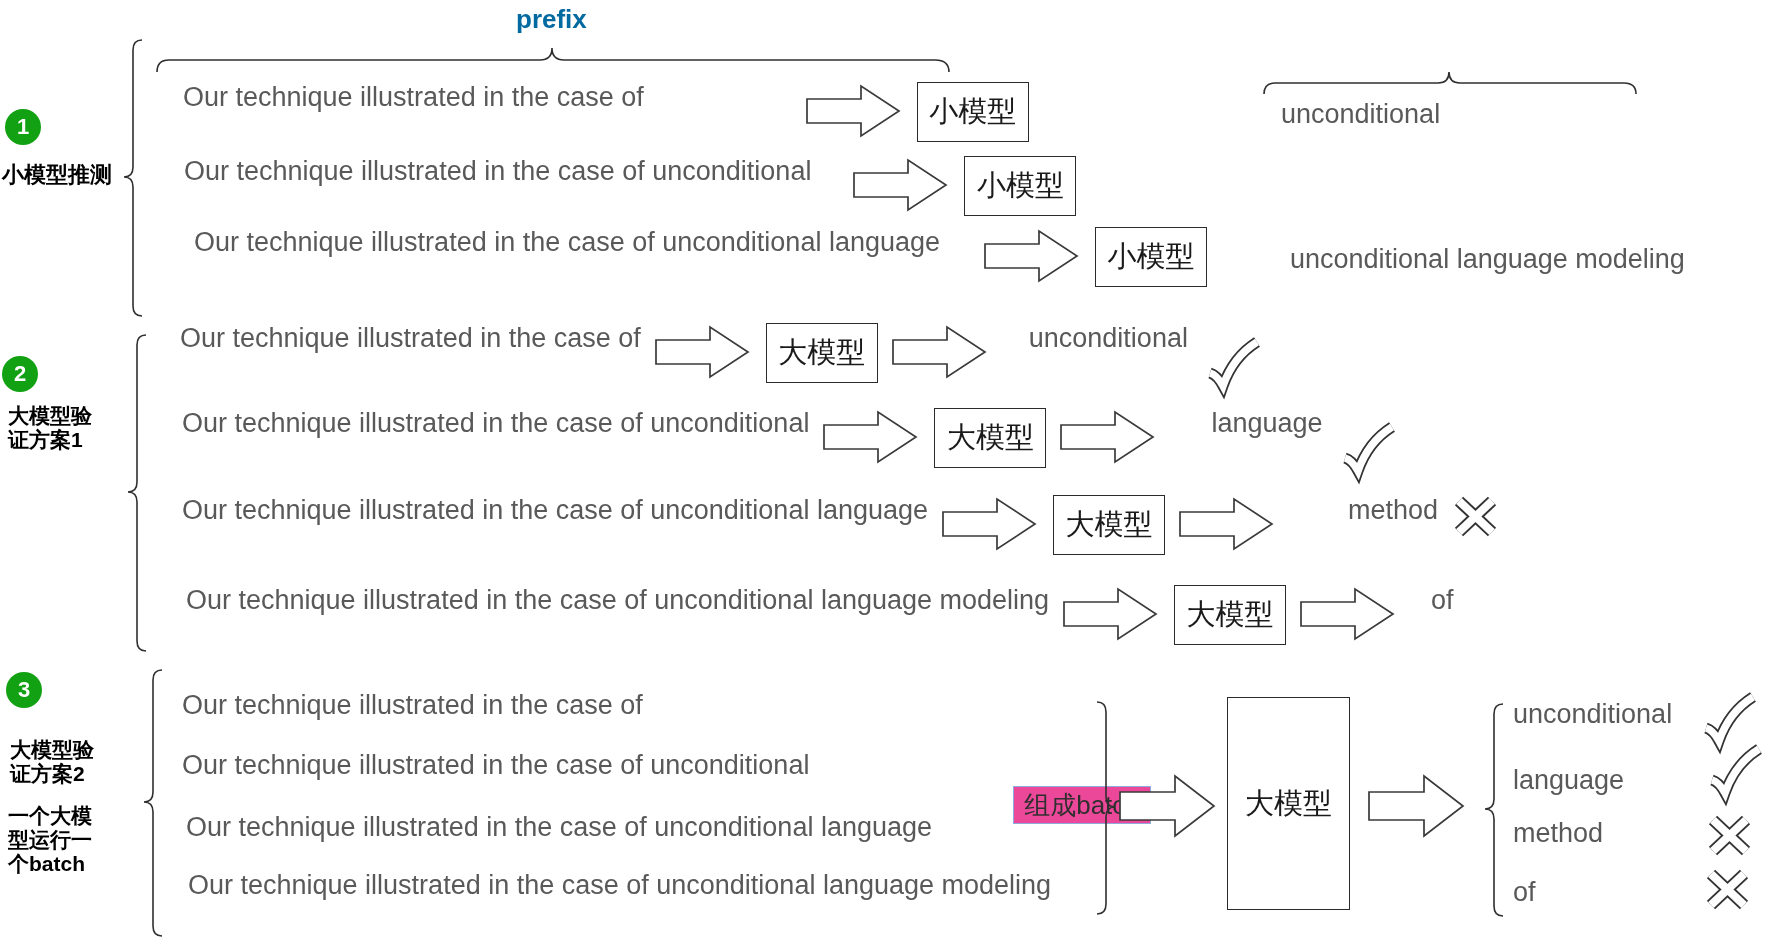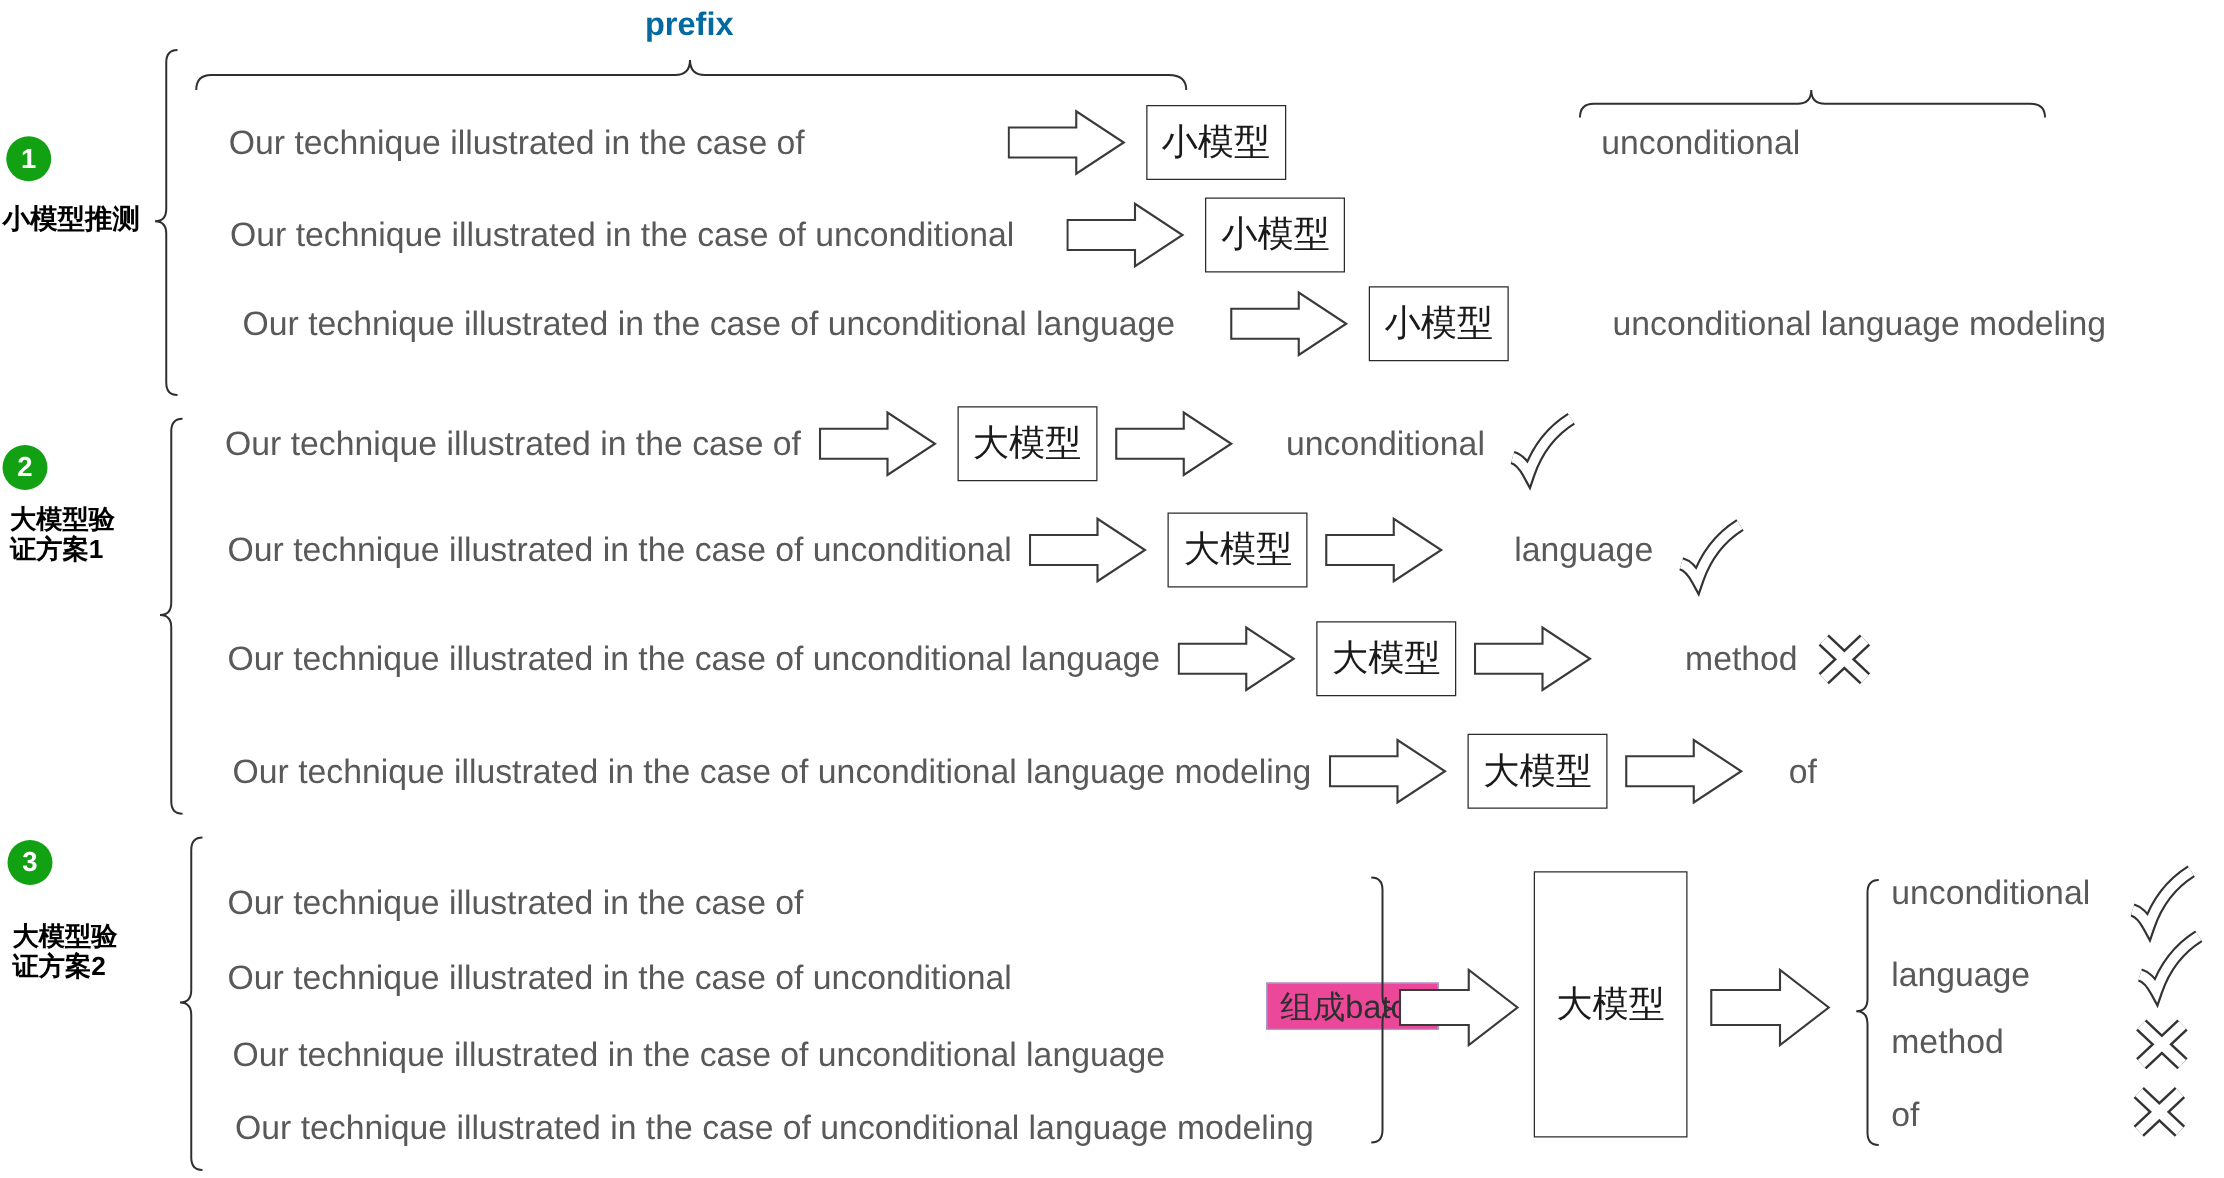--- a/index.html
+++ b/index.html
@@ -2,21 +2,21 @@
 <html><head>
 <meta charset="utf-8">
 <style>
   html,body{margin:0;padding:0;background:#fff;}
   .canvas{
     position:relative;width:1779px;height:942px;background:#ffffff;overflow:hidden;
     font-family:"Liberation Sans","DejaVu Sans",sans-serif;
   }
   .abs{position:absolute;}
   .row{
-    position:absolute;display:flex;align-items:center;height:64px;gap:14px;white-space:nowrap;
+    position:absolute;display:flex;align-items:flex-start;height:64px;gap:14px;white-space:nowrap;
   }
   .ptext{font-size:27px;color:#595959;}
   .otext{font-size:27px;color:#595959;}
   .out{
     position:absolute;height:64px;line-height:64px;font-size:27px;color:#595959;white-space:nowrap;
   }
   .mbox{
     display:flex;align-items:center;justify-content:center;
     width:110px;height:58px;border:1.8px solid #2b2b2b;background:#fff;
     font-size:29px;color:#1a1a1a;flex:none;
@@ -156,20 +156,21 @@
     <svg class="arrow" width="97" height="58" viewBox="0 0 97 58">
       <polygon points="1,17 55,17 55,4 93,29 55,54 55,41 1,41" fill="#fff" stroke="#3a3a3a" stroke-width="1.7"></polygon>
     </svg>
     <span class="otext" style="margin-left:20px">of</span>
   </div>
 
   <div class="circle" style="left:6px;top:672px;background:#12a112;">
     <span>3</span>
   </div>
   <div class="stitle" style="left:10px;top:738px;width:94px;">大模型验证方案2</div>
+  <div class="stitle" style="left:8px;top:804px;width:96px;">一个大模型运行一个batch</div>
   <svg class="abs" style="left:142px;top:668px" width="22" height="270" viewBox="0 0 22 270">
     <path d="M20,2 Q11,2 11,12 L11,124 Q11,134 2,134 Q11,134 11,144 L11,258 Q11,268 20,268" fill="none" stroke="#2f2f2f" stroke-width="1.6"></path>
   </svg>
 
   <div class="row" style="left:182px;top:690px;">
     <span class="ptext">Our technique illustrated in the case of</span>
   </div>
   <div class="row" style="left:182px;top:750px;">
     <span class="ptext">Our technique illustrated in the case of unconditional</span>
   </div>

